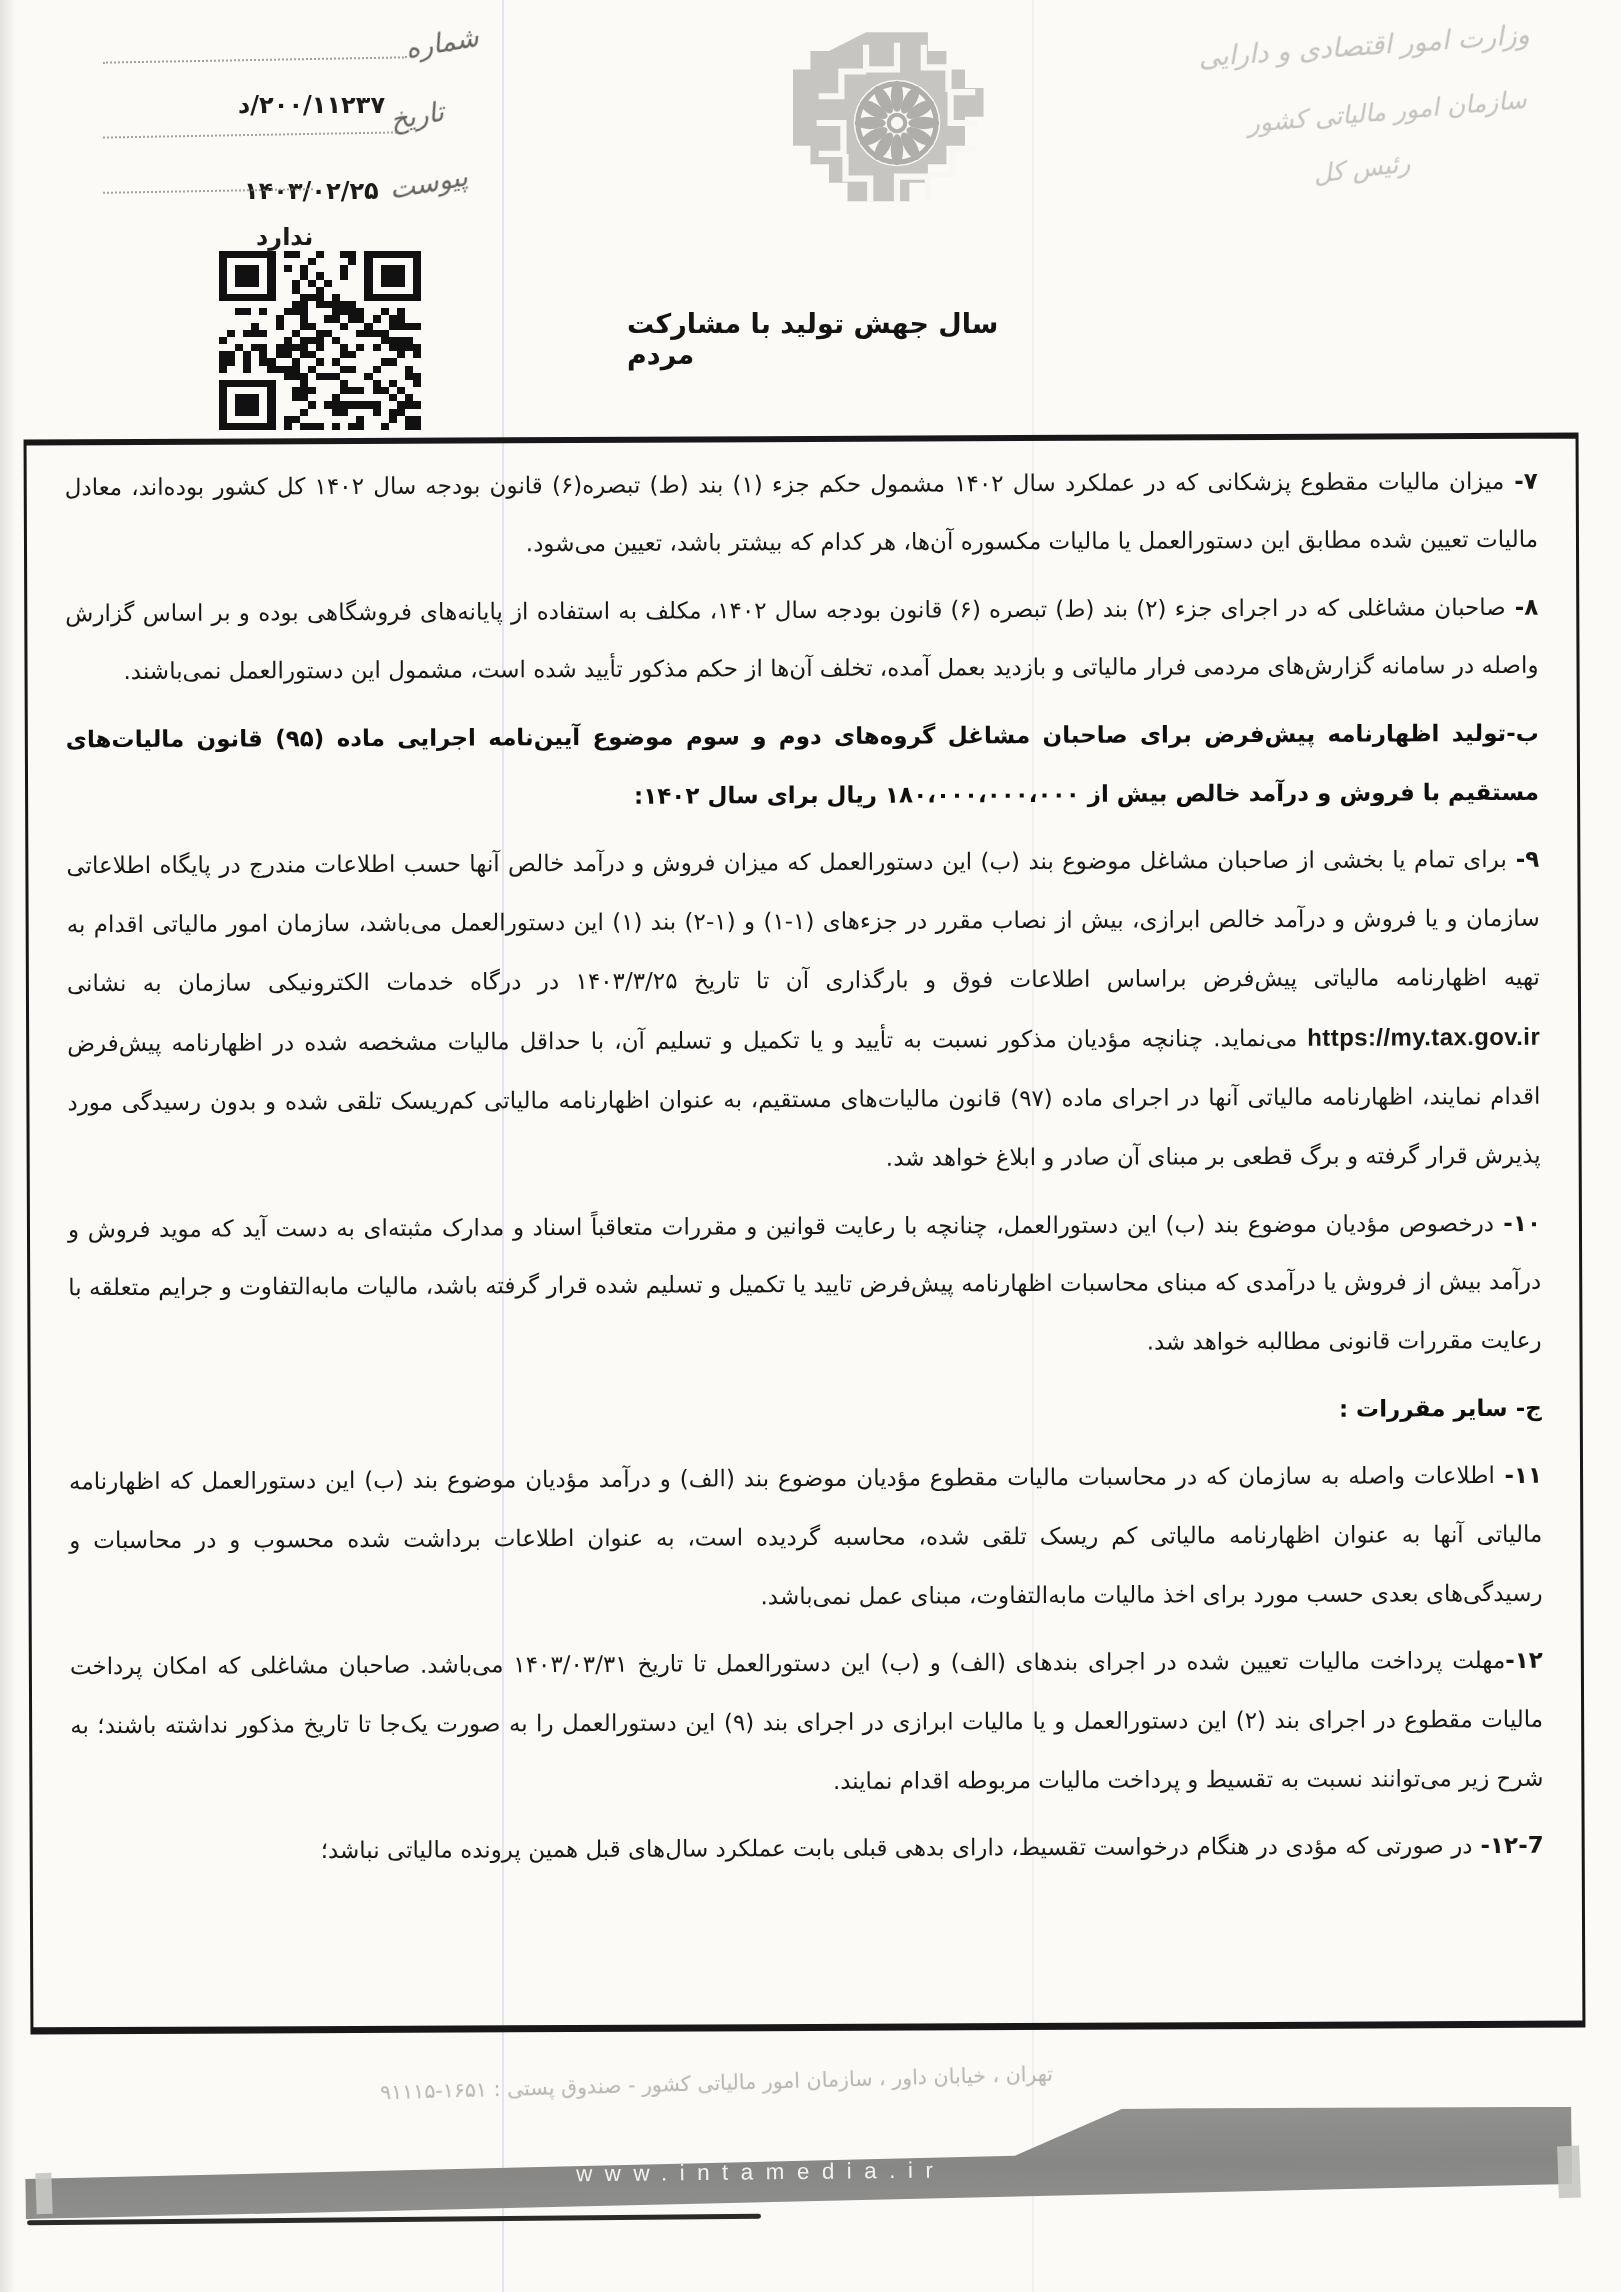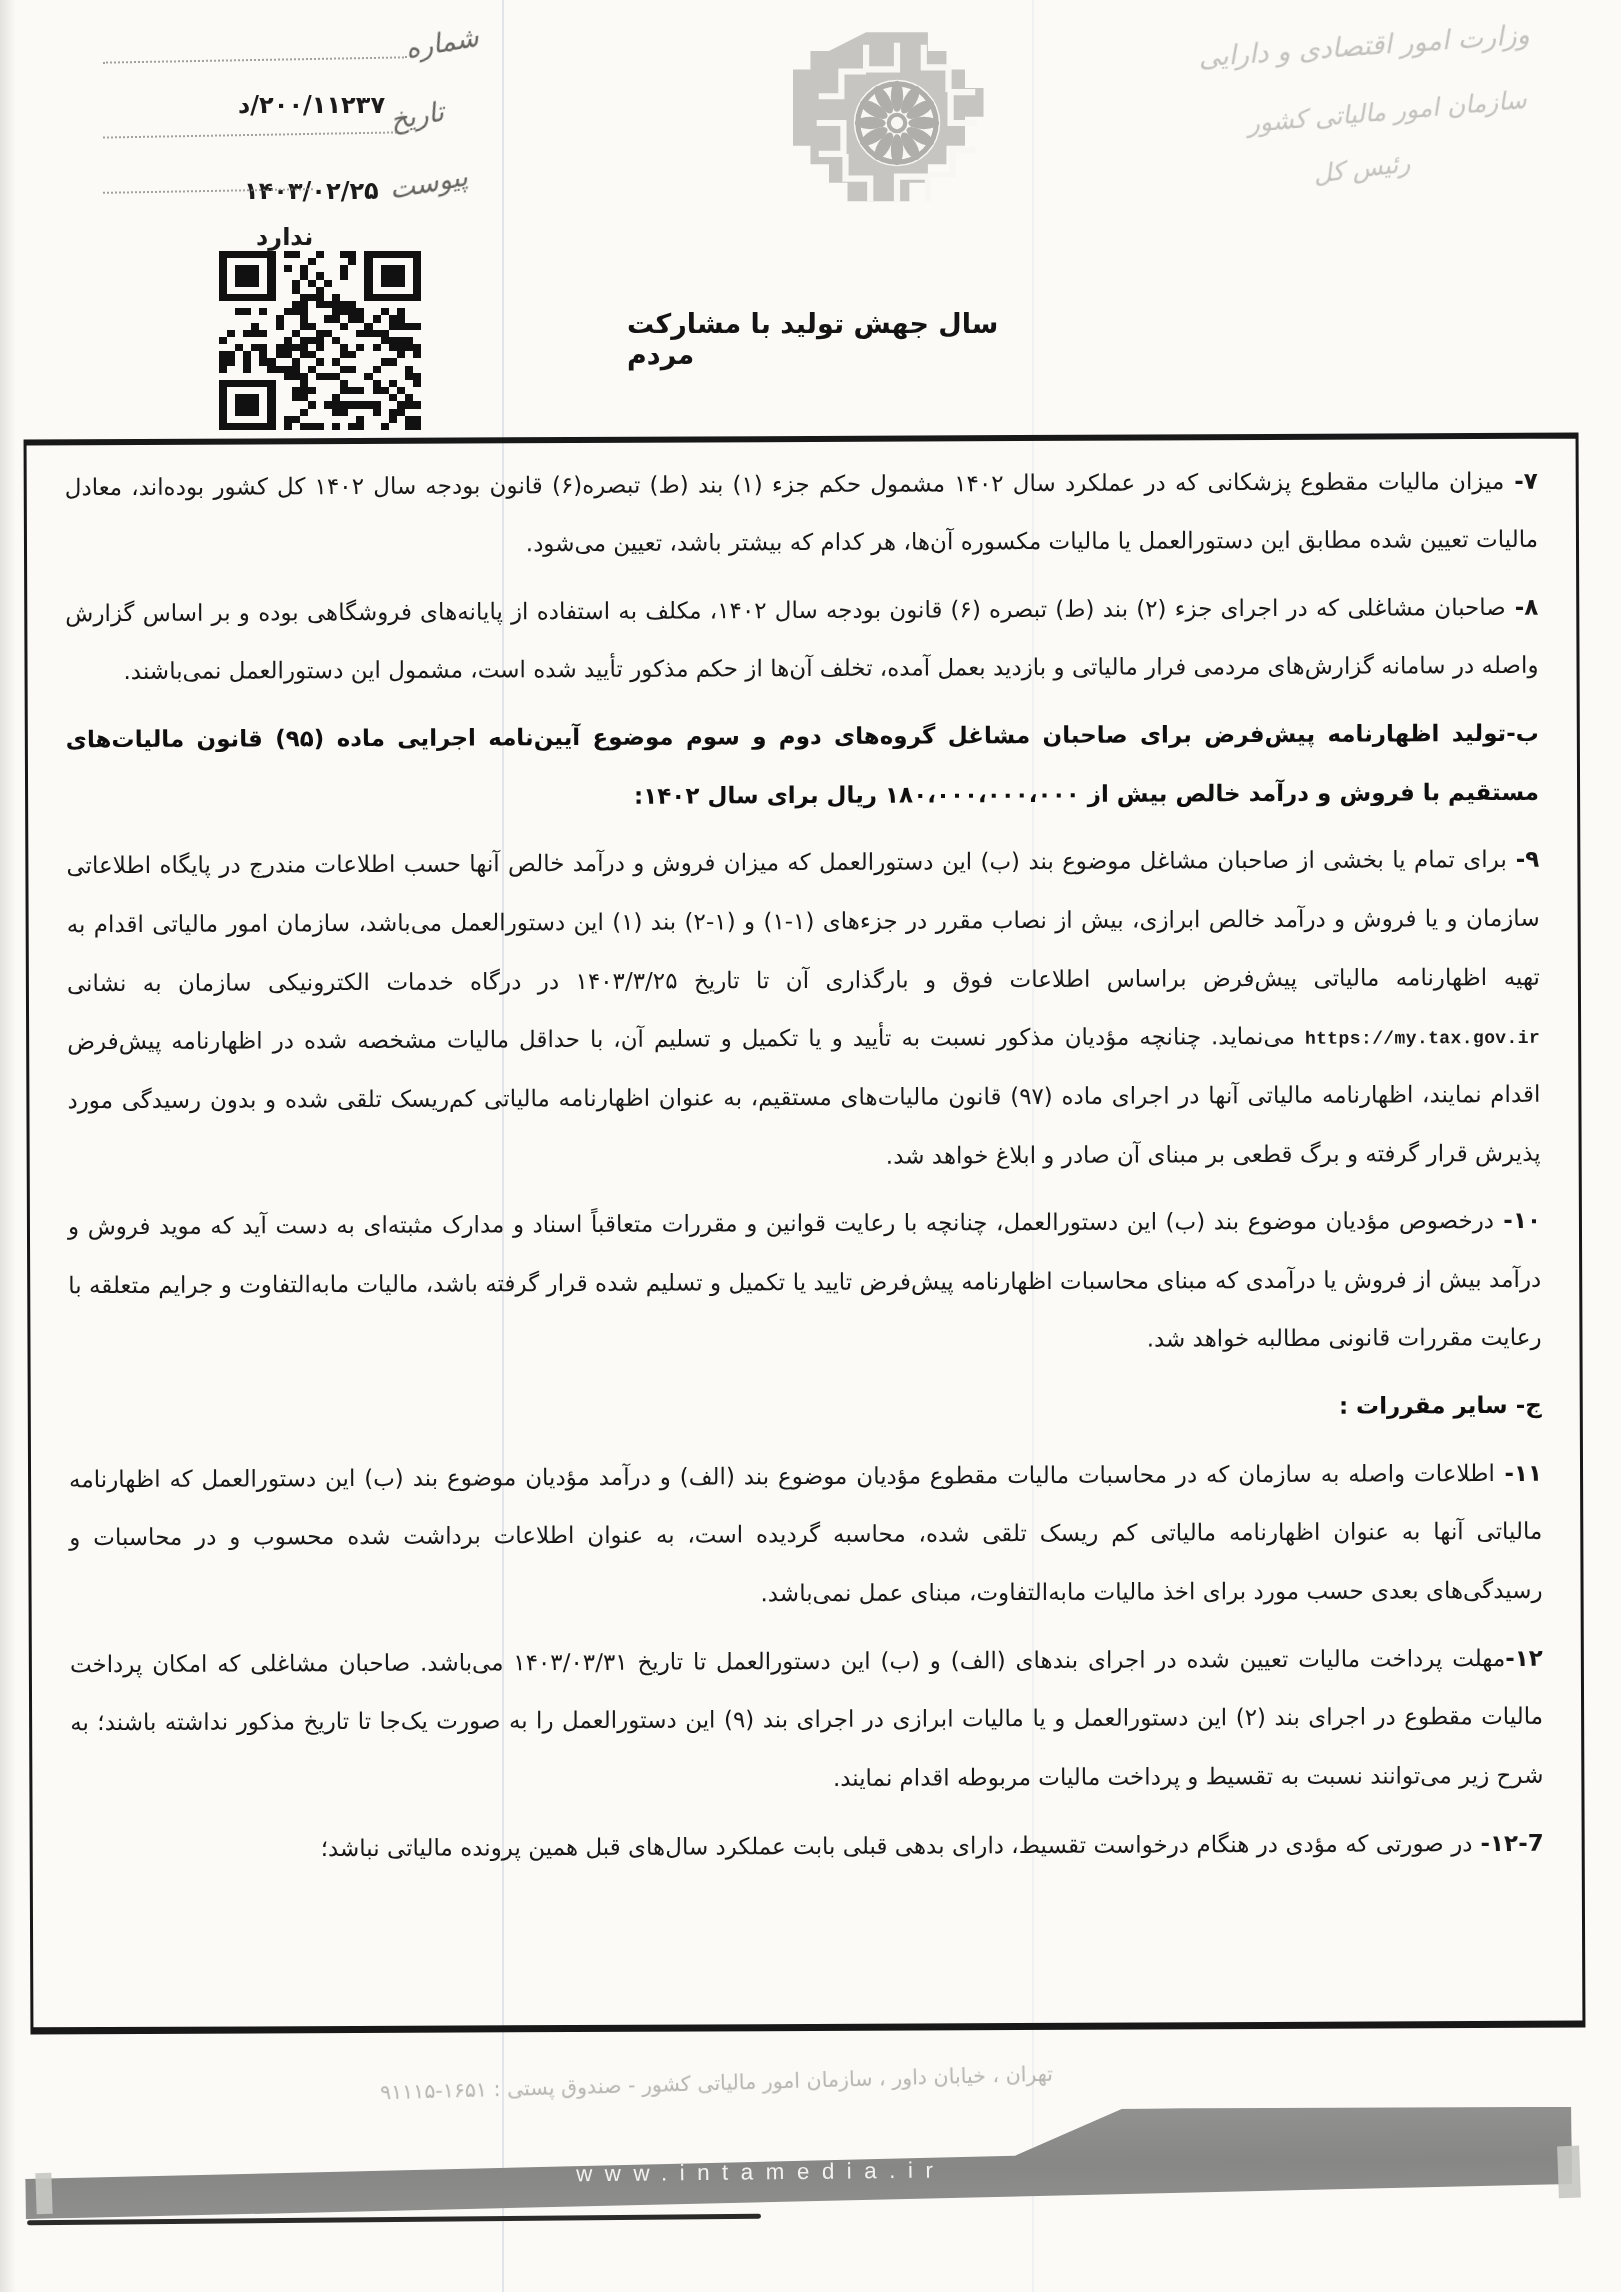--- a/index.html
+++ b/index.html
@@ -55,22 +55,22 @@
     border:3.6px solid #181818;border-top-width:6.3px;border-bottom-width:7.2px;
     padding:12.5px 38px 9px 38px;transform:rotate(-0.25deg);
     direction:rtl;overflow:hidden;
   }
   .frame p{
     margin:0 0 9px 0;text-align:justify;font-size:23px;line-height:2.55;color:#181818;
   }
   .frame p.heading{font-weight:bold;color:#0f0f0f;}
   .frame span.b{font-weight:bold;}
   .frame span.latin{
-    font-family:Liberation Mono, monospace;font-weight:bold;direction:ltr;unicode-bidi:embed;
-    font-size:18px;letter-spacing:0.4px;
+    font-family:Liberation Sans, sans-serif;font-weight:bold;direction:ltr;unicode-bidi:embed;
+    font-size:24px;letter-spacing:0.4px;
   }
 
   
   .address{
     position:absolute;left:224px;top:2071px;width:985px;direction:rtl;text-align:center;
     color:#b7b5b1;font-size:20.6px;transform:rotate(-1.6deg);filter:blur(0.4px);white-space:nowrap;
   }
   .banner{
     position:absolute;left:25px;top:2112px;width:1547px;height:100px;
     background:linear-gradient(180deg,#919190,#878785 55%,#8f8f8d);

